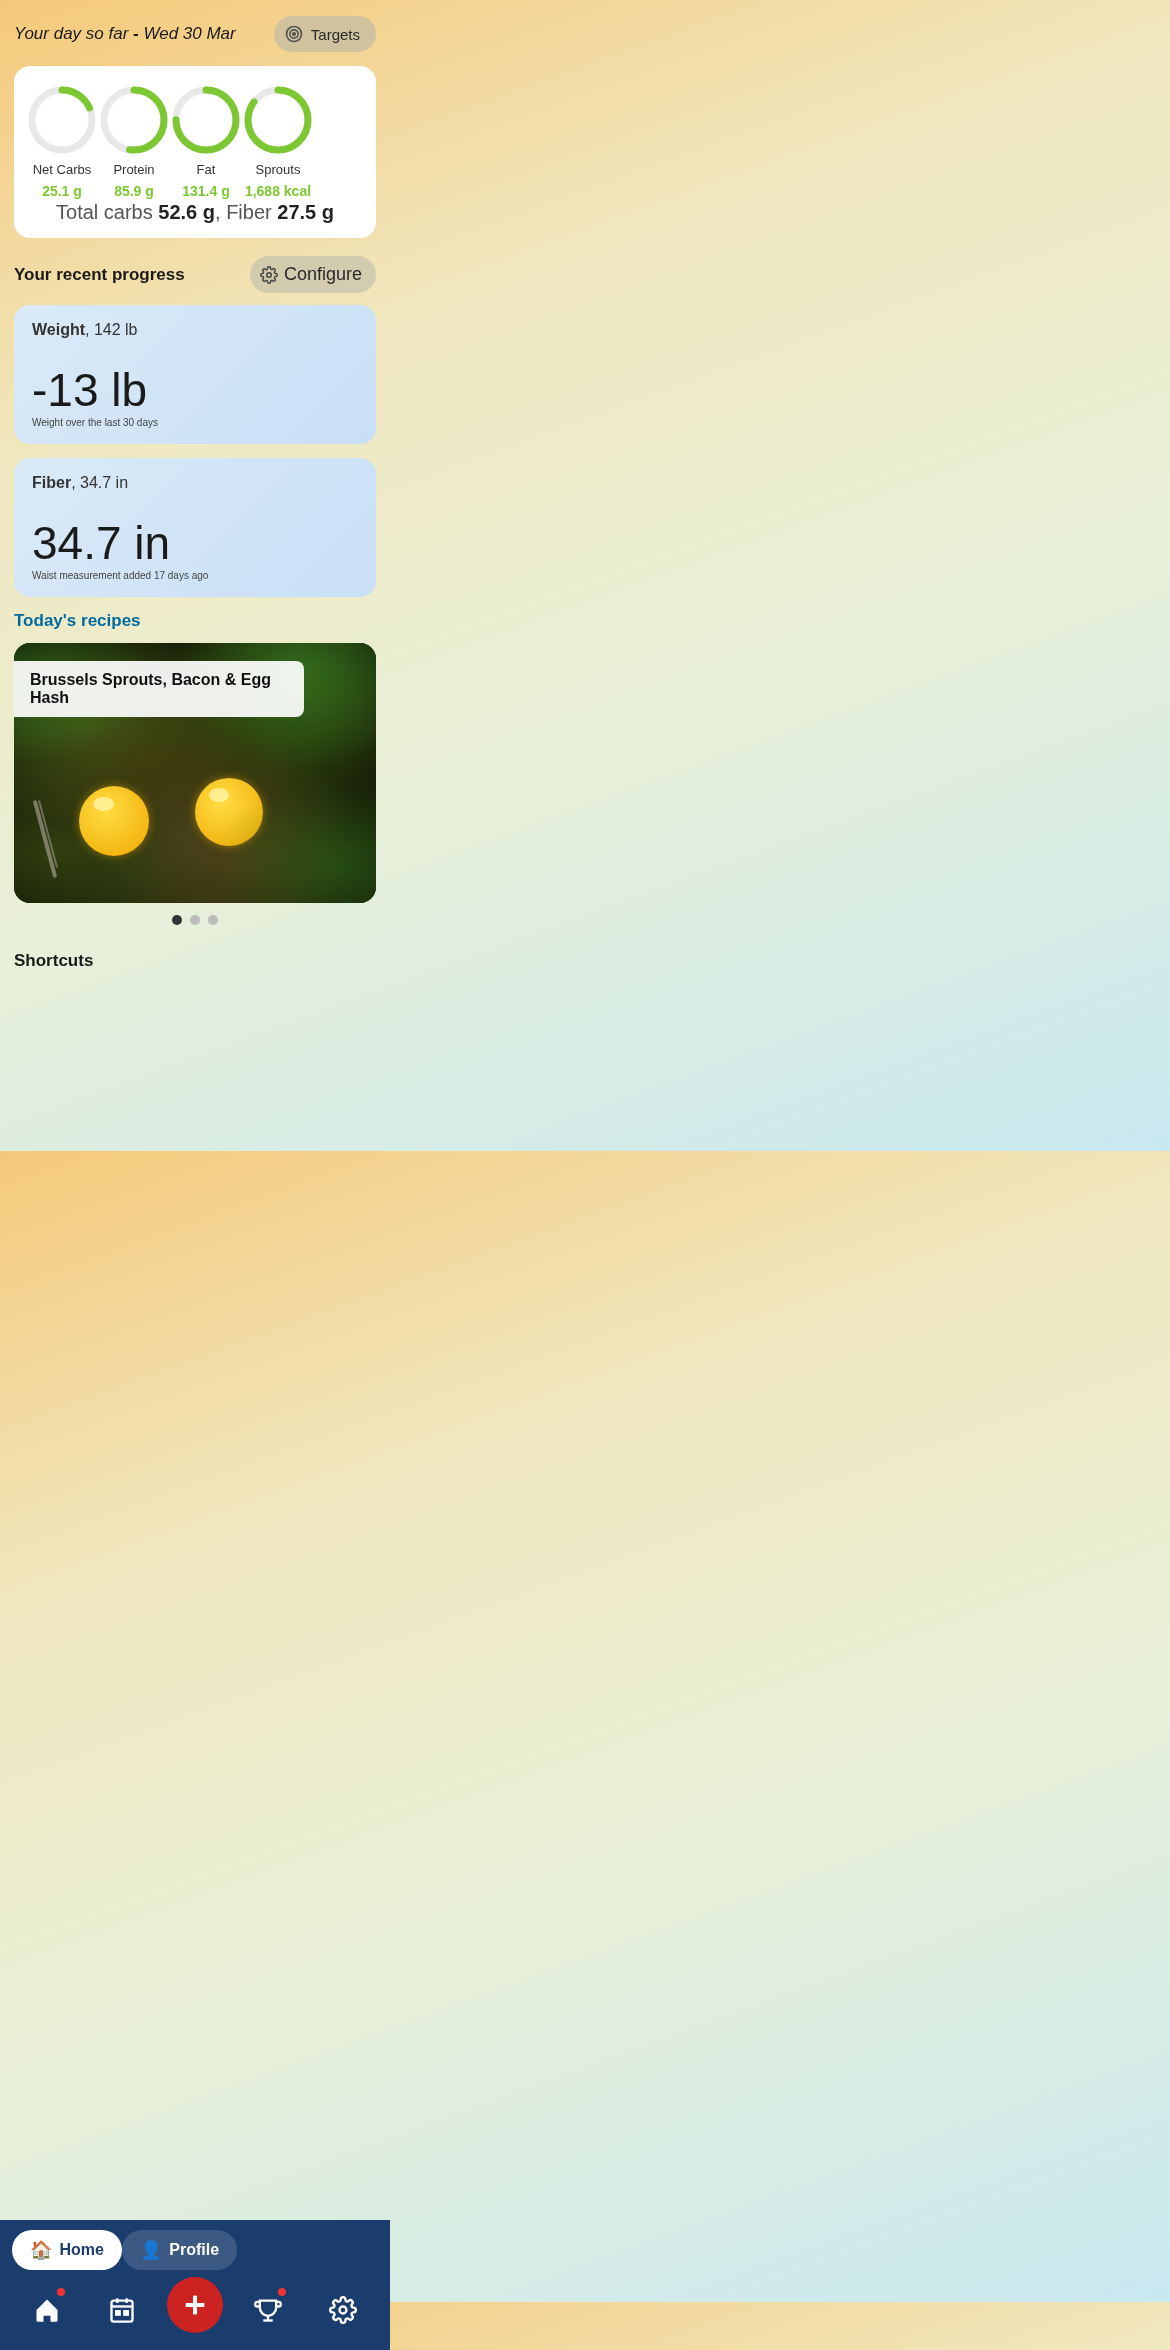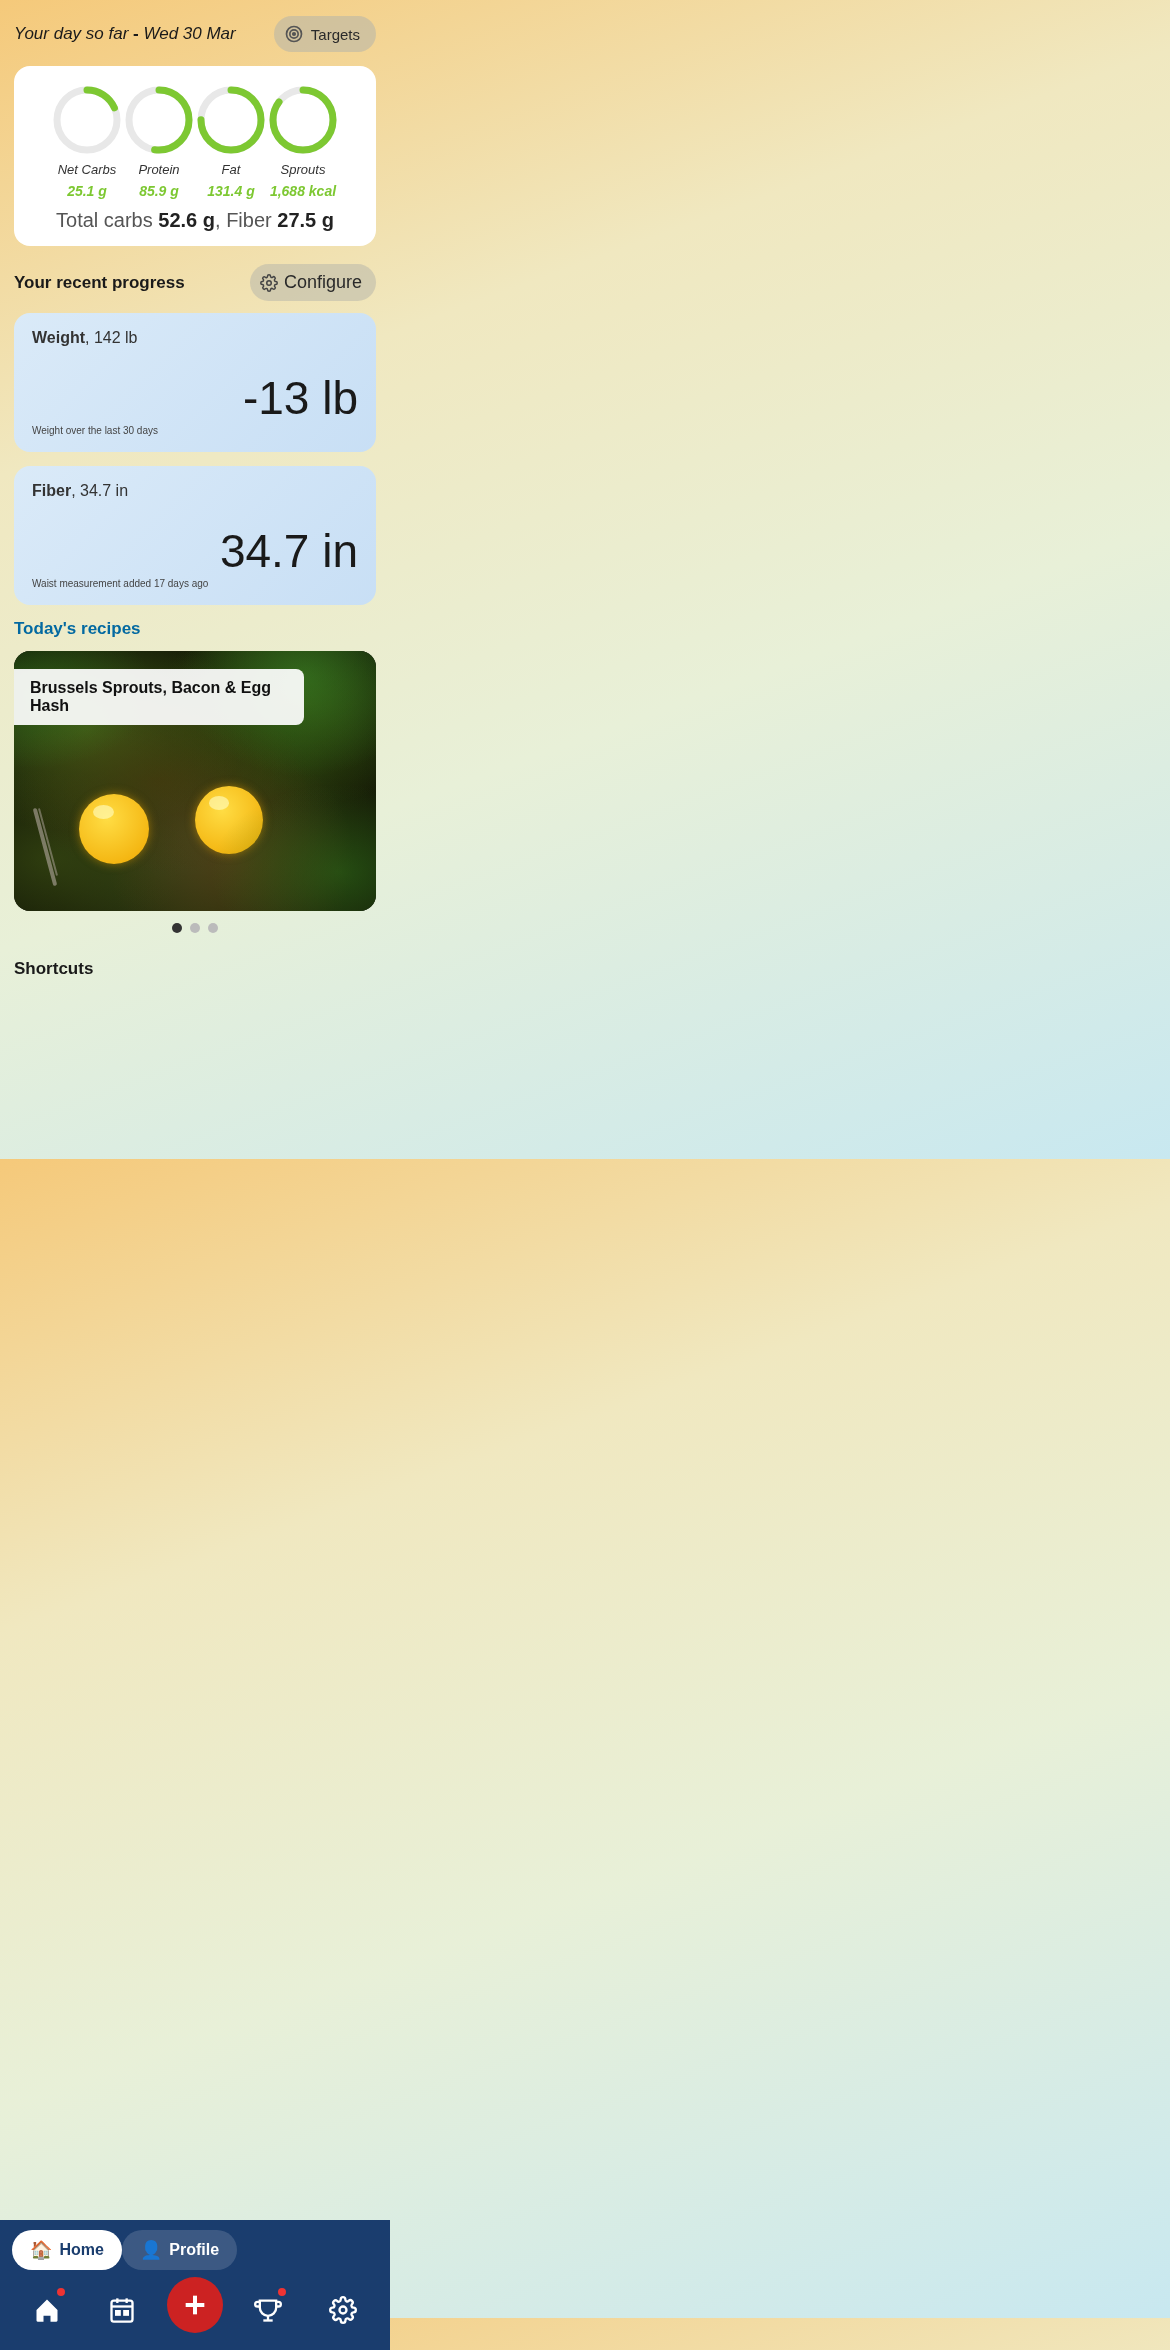--- a/index.html
+++ b/index.html
@@ -55,23 +55,22 @@
 
     
     .macros-card {
       background: #fff;
       border-radius: 16px;
       padding: 18px 12px 14px 12px;
       margin-bottom: 18px;
     }
     .macros-row {
       display: flex;
-      justify-content: center;
-      margin-bottom: 10px;
-      font-style: italic;
+      justify-content: flex-start;
+      margin-bottom: 2px;
     }
     .macro-item {
       display: flex;
       flex-direction: column;
       align-items: center;
       gap: 6px;
     }
     .ring-container {
       position: relative;
       width: 72px;
@@ -151,21 +150,20 @@
       color: #333;
       margin-bottom: 28px;
     }
     .progress-card-title strong {
       font-weight: 700;
     }
     .progress-big-value {
       font-size: 46px;
       font-weight: 300;
       color: #1a1a1a;
-      text-align: right;
       line-height: 1;
       margin-bottom: 4px;
     }
     .progress-sub {
       font-size: 10px;
       color: #444;
     }
 
     
     .recipes-section {

